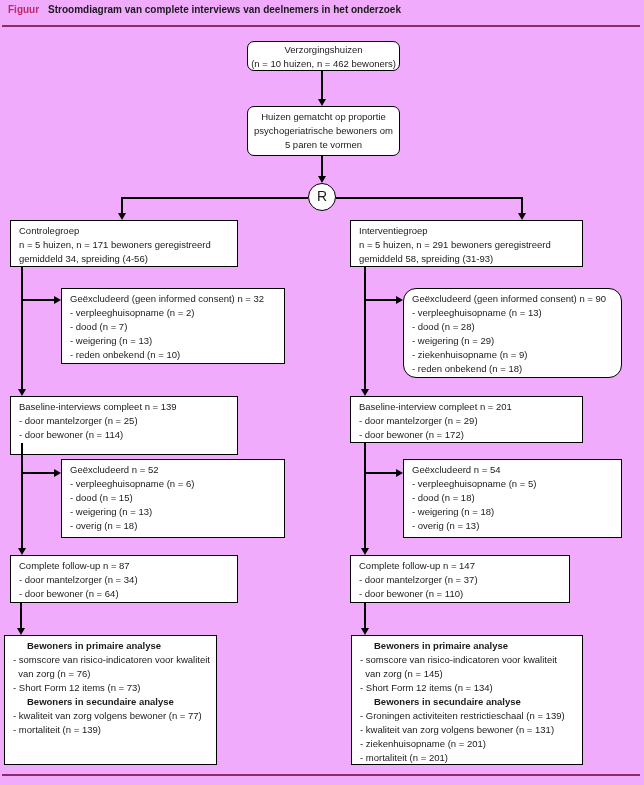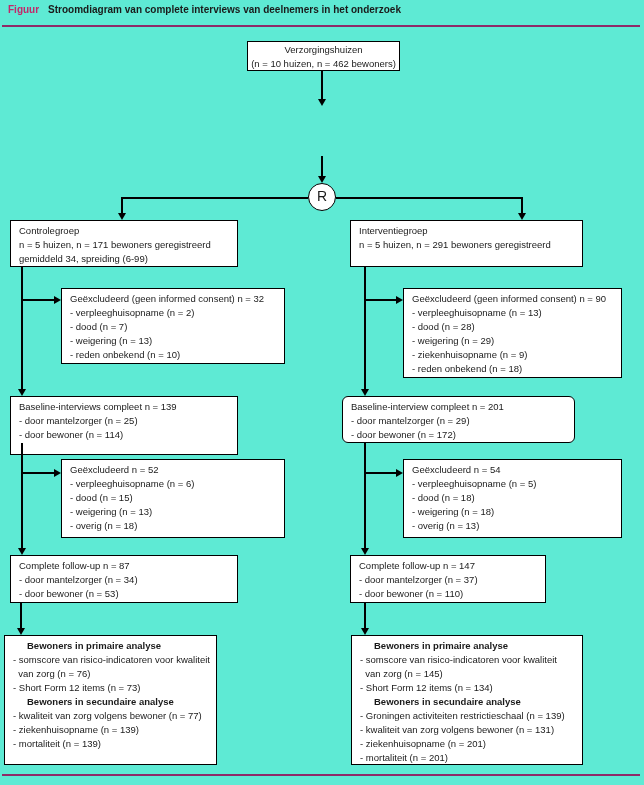--- a/index.html
+++ b/index.html
@@ -1,29 +1,29 @@
 <!DOCTYPE html>
 <html style="--accent: #c2286a; --rule: #8e2a68;"><head>
 <meta charset="utf-8">
 <style>
   :root { --accent:#c2286a; --rule:#8e2a68; --ink:#1a1a1a; }
   * { box-sizing: border-box; margin: 0; padding: 0; }
   body { background:#fff; font-family:"Liberation Sans","DejaVu Sans",sans-serif; }
-  .page { position:relative; width:644px; height:785px; background:#5eead4; overflow:hidden; }
+  .page { position:relative; width:644px; height:785px; background:#f0abfc; overflow:hidden; }
 
   .figtitle { position:absolute; left:8px; top:4px; font-size:10px; font-weight:700; color:var(--ink); }
   .figtitle .label { color:var(--accent); margin-right:9px; }
 
   .rule { position:absolute; left:2px; width:638px; height:2px; background:var(--rule); }
   .rule.top { top:25px; }
   .rule.bottom { top:774px; }
 
   .box { position:absolute; border:1px solid #000; background:#fff; color:var(--ink);
          font-size:9.5px; padding:3px 5px 0 8px; }
-  .box.center { text-align:center; padding:1px 2px 0 2px; }
+  .box.center { text-align:center; padding:1px 2px 0 2px;border-radius:7px; }
   .line { line-height:14px; white-space:pre; }
   .bold { font-weight:700;margin-left:14px; }
 
   .circle { position:absolute; width:28px; height:28px; border:1.5px solid #000; border-radius:50%;
             background:#fff; text-align:center; line-height:25px; font-size:14px; color:var(--ink); }
 
   .vline { position:absolute; width:1.5px; background:#000; }
   .hline { position:absolute; height:1.5px; background:#000; }
   .arr-down { position:absolute; width:0; height:0;
               border-left:4px solid transparent; border-right:4px solid transparent;
@@ -40,37 +40,42 @@
   <div class="figtitle">
     <span class="label">Figuur</span><span>Stroomdiagram van complete interviews van deelnemers in het onderzoek</span>
   </div>
   <div class="rule top"></div>
   <div class="rule bottom"></div>
 
   <div class="box center" style="left:247px; top:41px; width:153px; height:30px;">
       <div class="line">Verzorgingshuizen</div>
       <div class="line">(n = 10 huizen, n = 462 bewoners)</div>
     </div>
+  <div class="box center" style="left:247px; top:106px; width:153px; height:50px; padding-top:3px;">
+      <div class="line">Huizen gematcht op proportie</div>
+      <div class="line">psychogeriatrische bewoners om</div>
+      <div class="line">5 paren te vormen</div>
+    </div>
   <div class="circle" style="left:308px; top:183px;">R</div>
 
   <div class="vline" style="left:321px; top:71px; height:28px;"></div>
   <div class="arr-down" style="left:318px; top:99px;"></div>
   <div class="vline" style="left:321px; top:156px; height:20px;"></div>
   <div class="arr-down" style="left:318px; top:176px;"></div>
   <div class="hline" style="left:122px; top:197px; width:186px;"></div>
   <div class="hline" style="left:336px; top:197px; width:186px;"></div>
   <div class="vline" style="left:121px; top:197px; height:17px;"></div>
   <div class="arr-down" style="left:118px; top:213px;"></div>
   <div class="vline" style="left:521px; top:197px; height:17px;"></div>
   <div class="arr-down" style="left:518px; top:213px;"></div>
 
   <div class="box" style="left:10px; top:220px; width:228px; height:47px;">
       <div class="line">Controlegroep</div>
       <div class="line">n = 5 huizen, n = 171 bewoners geregistreerd</div>
-      <div class="line">gemiddeld 34, spreiding (6-99)</div>
+      <div class="line">gemiddeld 34, spreiding (4-56)</div>
     </div>
   <div class="box" style="left:61px; top:288px; width:224px; height:76px;">
       <div class="line">Geëxcludeerd (geen informed consent) n = 32</div>
       <div class="line">- verpleeghuisopname (n = 2)</div>
       <div class="line">- dood (n = 7)</div>
       <div class="line">- weigering (n = 13)</div>
       <div class="line">- reden onbekend (n = 10)</div>
     </div>
   <div class="box" style="left:10px; top:396px; width:228px; height:59px;">
       <div class="line">Baseline-interviews compleet n = 139</div>
@@ -80,73 +85,73 @@
   <div class="box" style="left:61px; top:459px; width:224px; height:79px;">
       <div class="line">Geëxcludeerd n = 52</div>
       <div class="line">- verpleeghuisopname (n = 6)</div>
       <div class="line">- dood (n = 15)</div>
       <div class="line">- weigering (n = 13)</div>
       <div class="line">- overig (n = 18)</div>
     </div>
   <div class="box" style="left:10px; top:555px; width:228px; height:48px;">
       <div class="line">Complete follow-up n = 87</div>
       <div class="line">- door mantelzorger (n = 34)</div>
-      <div class="line">- door bewoner (n = 53)</div>
+      <div class="line">- door bewoner (n = 64)</div>
     </div>
   <div class="box" style="left:4px; top:635px; width:213px; height:130px;">
     <div class="line bold">Bewoners in primaire analyse</div>
     <div>
         <div class="line">- somscore van risico-indicatoren voor kwaliteit</div>
         <div class="line">  van zorg (n = 76)</div>
         <div class="line">- Short Form 12 items (n = 73)</div>
       </div>
     <div class="line bold">Bewoners in secundaire analyse</div>
     <div>
         <div class="line">- kwaliteit van zorg volgens bewoner (n = 77)</div>
-        <div class="line">- ziekenhuisopname (n = 139)</div>
         <div class="line">- mortaliteit (n = 139)</div>
       </div>
   </div>
 
   <div class="vline" style="left:21px; top:267px; height:122px;"></div>
   <div class="arr-down" style="left:18px; top:389px;"></div>
   <div class="hline" style="left:22px; top:299px; width:32px;"></div>
   <div class="arr-right" style="left:54px; top:296px;"></div>
   <div class="vline" style="left:21px; top:443px; height:105px;"></div>
   <div class="arr-down" style="left:18px; top:548px;"></div>
   <div class="hline" style="left:22px; top:472px; width:32px;"></div>
   <div class="arr-right" style="left:54px; top:469px;"></div>
   <div class="vline" style="left:20px; top:603px; height:25px;"></div>
   <div class="arr-down" style="left:17px; top:628px;"></div>
 
   <div class="box" style="left:350px; top:220px; width:233px; height:47px;">
       <div class="line">Interventiegroep</div>
       <div class="line">n = 5 huizen, n = 291 bewoners geregistreerd</div>
+      <div class="line">gemiddeld 58, spreiding (31-93)</div>
     </div>
-  <div class="box" style="left:403px; top:288px; width:219px; height:90px;">
+  <div class="box" style="left:403px; top:288px; width:219px; height:90px;border-radius:13px;">
       <div class="line">Geëxcludeerd (geen informed consent) n = 90</div>
       <div class="line">- verpleeghuisopname (n = 13)</div>
       <div class="line">- dood (n = 28)</div>
       <div class="line">- weigering (n = 29)</div>
       <div class="line">- ziekenhuisopname (n = 9)</div>
       <div class="line">- reden onbekend (n = 18)</div>
     </div>
-  <div class="box" style="left:342px; top:396px; width:233px; height:47px;border-radius:6px;">
+  <div class="box" style="left:350px; top:396px; width:233px; height:47px;">
       <div class="line">Baseline-interview compleet n = 201</div>
       <div class="line">- door mantelzorger (n = 29)</div>
       <div class="line">- door bewoner (n = 172)</div>
     </div>
   <div class="box" style="left:403px; top:459px; width:219px; height:79px;">
       <div class="line">Geëxcludeerd n = 54</div>
       <div class="line">- verpleeghuisopname (n = 5)</div>
       <div class="line">- dood (n = 18)</div>
       <div class="line">- weigering (n = 18)</div>
       <div class="line">- overig (n = 13)</div>
     </div>
-  <div class="box" style="left:350px; top:555px; width:196px; height:48px;">
+  <div class="box" style="left:350px; top:555px; width:220px; height:48px;">
       <div class="line">Complete follow-up n = 147</div>
       <div class="line">- door mantelzorger (n = 37)</div>
       <div class="line">- door bewoner (n = 110)</div>
     </div>
   <div class="box" style="left:351px; top:635px; width:232px; height:130px;">
     <div class="line bold">Bewoners in primaire analyse</div>
     <div>
         <div class="line">- somscore van risico-indicatoren voor kwaliteit</div>
         <div class="line">  van zorg (n = 145)</div>
         <div class="line">- Short Form 12 items (n = 134)</div>

